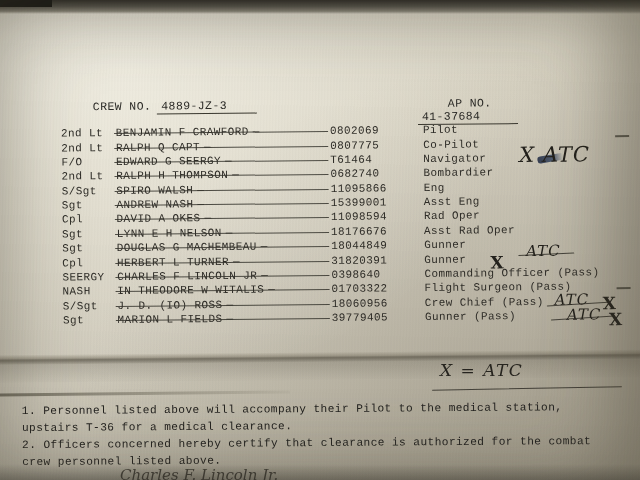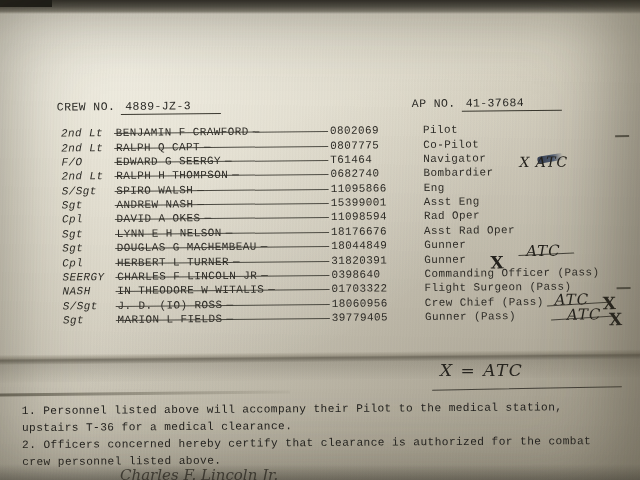--- a/index.html
+++ b/index.html
@@ -74,21 +74,21 @@
   }
 
   
   .crewline {
     position: absolute;
     top: 78px;
     left: 56px;
     width: 540px;
     font-size: 11.5px;
   }
-  .crewline .lbl { display: inline-block; }
+  .crewline .lbl { display: inline-block; margin-left: 36px; }
   .crewline .val {
     display: inline-block;
     border-bottom: 1px solid #3a382f;
     padding: 0 4px 1px 4px;
     margin-left: 6px;
     min-width: 92px;
     text-align: left;
   }
   .crewline .apblock {
     position: absolute;
@@ -104,21 +104,21 @@
     width: 548px;
     border-collapse: collapse;
     font-size: 11px;
     color: #2e2c27;
   }
   .roster td {
     padding: 1.2px 0 1.2px 0;
     vertical-align: baseline;
     white-space: nowrap;
   }
-  .c-rank  { width: 54px; padding-left: 4px !important; font-style: italic; }
+  .c-rank  { width: 54px; padding-left: 4px !important; }
   .c-name  { width: 212px; }
   .c-serial{ width: 92px; }
   .c-role  { width: 180px; }
 
   .strike-name { position: relative; }
   .strike-name .sline {
     position: absolute;
     left: -2px; right: 2px;
     top: 50%;
     height: 1px;
@@ -345,21 +345,21 @@
             <td class="c-name strike-name"><span>MARION L FIELDS</span><span class="dash-after">—</span><span class="sline"></span></td>
             <td class="c-serial">39779405</td>
             <td class="c-role">Gunner (Pass)</td>
           </tr>
         </tbody>
     </table>
 
     <div class="smudge"></div>
 
     <div id="annotations">
-        <div class="hand" style="left: 518px; top: 136px; font-size: 14px;">X ATC</div>
+        <div class="hand" style="left: 518px; top: 125px; font-size: 21px;">X ATC</div>
         <div class="hand" style="left: 524px; top: 224px; font-size: 15px;">ATC</div>
         <div class="hand x" style="left: 488px; top: 234px; font-size: 17px;">X</div>
         <div class="hand" style="left: 552px; top: 273px; font-size: 15px;">ATC</div>
         <div class="hand x" style="left: 600px; top: 276px; font-size: 17px;">X</div>
         <div class="hand" style="left: 564px; top: 288px; font-size: 15px;">ATC</div>
         <div class="hand x" style="left: 606px; top: 292px; font-size: 17px;">X</div>
       </div>
 
     <div class="margin-rule" style="top:118px;"></div>
     <div class="margin-rule" style="top:270px;"></div>

